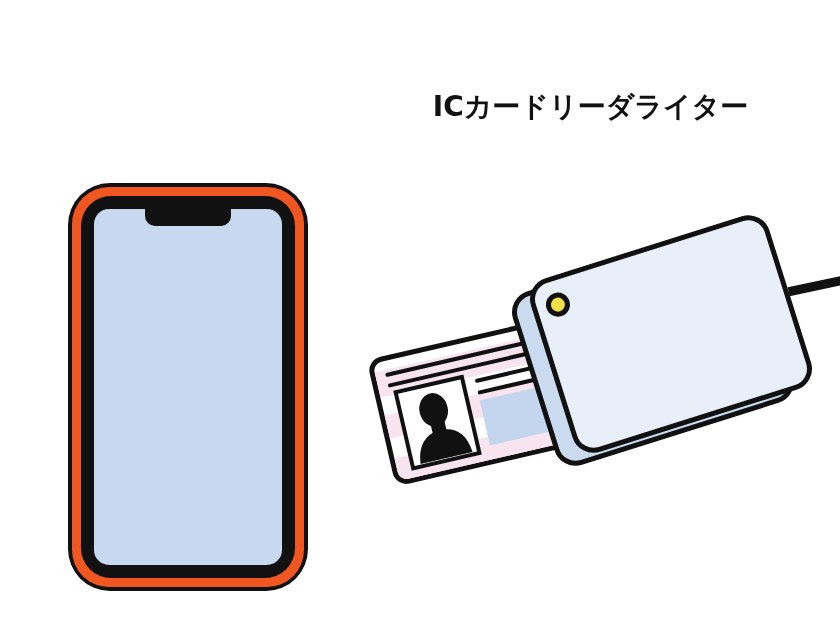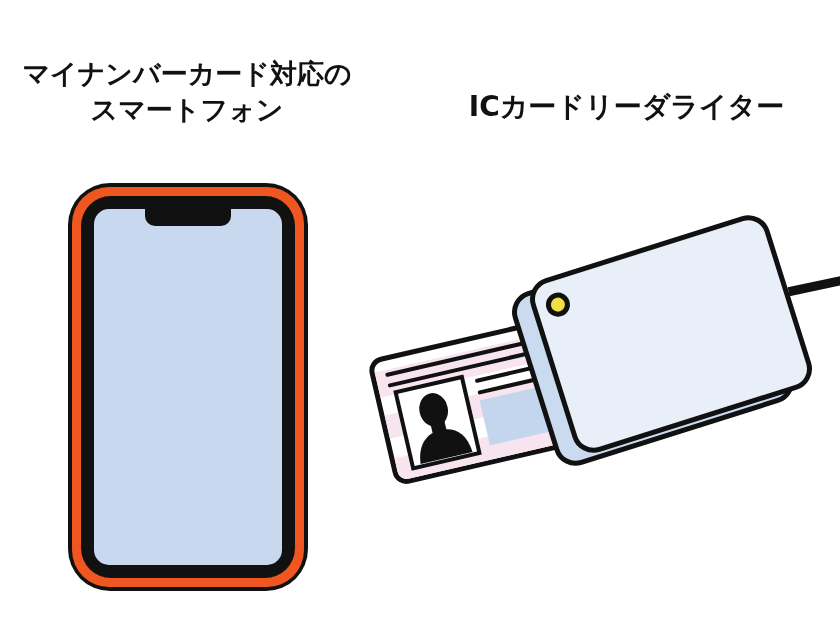--- a/index.html
+++ b/index.html
@@ -12,21 +12,21 @@
   html,body{margin:0;padding:0;background:#fff;}
   .canvas{
     position:relative; width:840px; height:630px; overflow:hidden;
     background:var(--background);
     font-family:"DejaVu Sans","Liberation Sans",sans-serif;
     color:var(--text);
   }
   
   .label{position:absolute; font-weight:700; text-align:center; color:var(--text); z-index:10;}
   .label-phone{left:12px; top:56px; width:350px; font-size:27px; line-height:36px;}
-  .label-reader{left:428px; top:90px; width:325px; font-size:28px; line-height:34px;margin-left:36px;}
+  .label-reader{left:428px; top:90px; width:325px; font-size:28px; line-height:34px;}
 
   
   .phone{position:absolute; left:68px; top:183px; width:240px; height:408px;
          background:var(--outline); border-radius:42px; z-index:5;}
   .phone-orange{position:absolute; inset:4px; background:var(--phone-frame-orange); border-radius:37px;}
   .phone-bezel{position:absolute; inset:13px; background:var(--outline); border-radius:30px;}
   .phone-screen{position:absolute; inset:26px; background:var(--phone-screen-blue); border-radius:15px;}
   .phone-notch{position:absolute; left:77px; top:24px; width:86px; height:19px;
                background:var(--outline); border-radius:0 0 10px 10px;}
 
@@ -61,24 +61,20 @@
               background:var(--reader-top); border:5px solid var(--outline); border-radius:22px;
               transform:rotate(-17.5deg); box-sizing:border-box; z-index:3;}
   .led{position:absolute; left:9px; top:12px; width:14px; height:14px;
        background:var(--led-yellow); border:5px solid var(--outline); border-radius:50%;}
 </style>
 </head>
 <body>
 
 <div class="canvas">
 
-  <div class="label label-phone">
-    <div>マイナンバーカード対応の</div>
-    <div>スマートフォン</div>
-  </div>
   <div class="label label-reader">ICカードリーダライター</div>
 
   <div class="phone">
     <div class="phone-orange"></div>
     <div class="phone-bezel"></div>
     <div class="phone-screen"></div>
     <div class="phone-notch"></div>
   </div>
 
   <div class="card">

